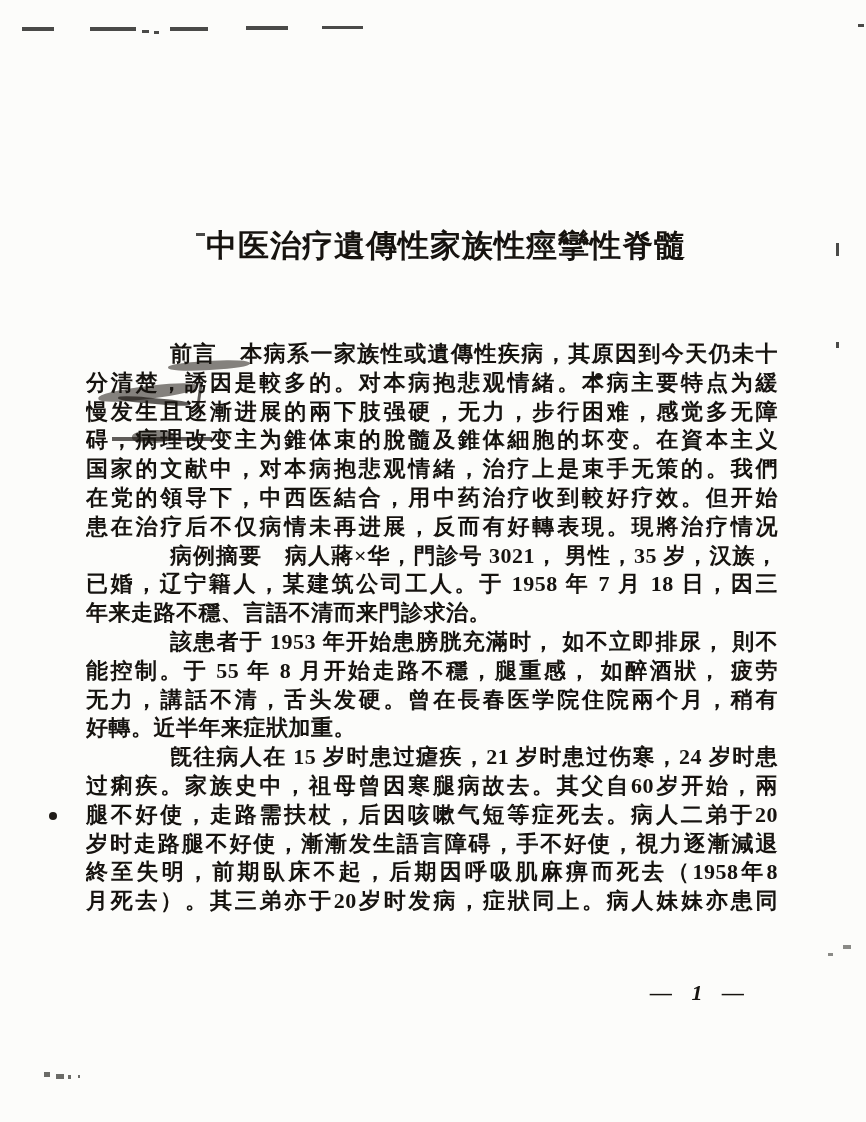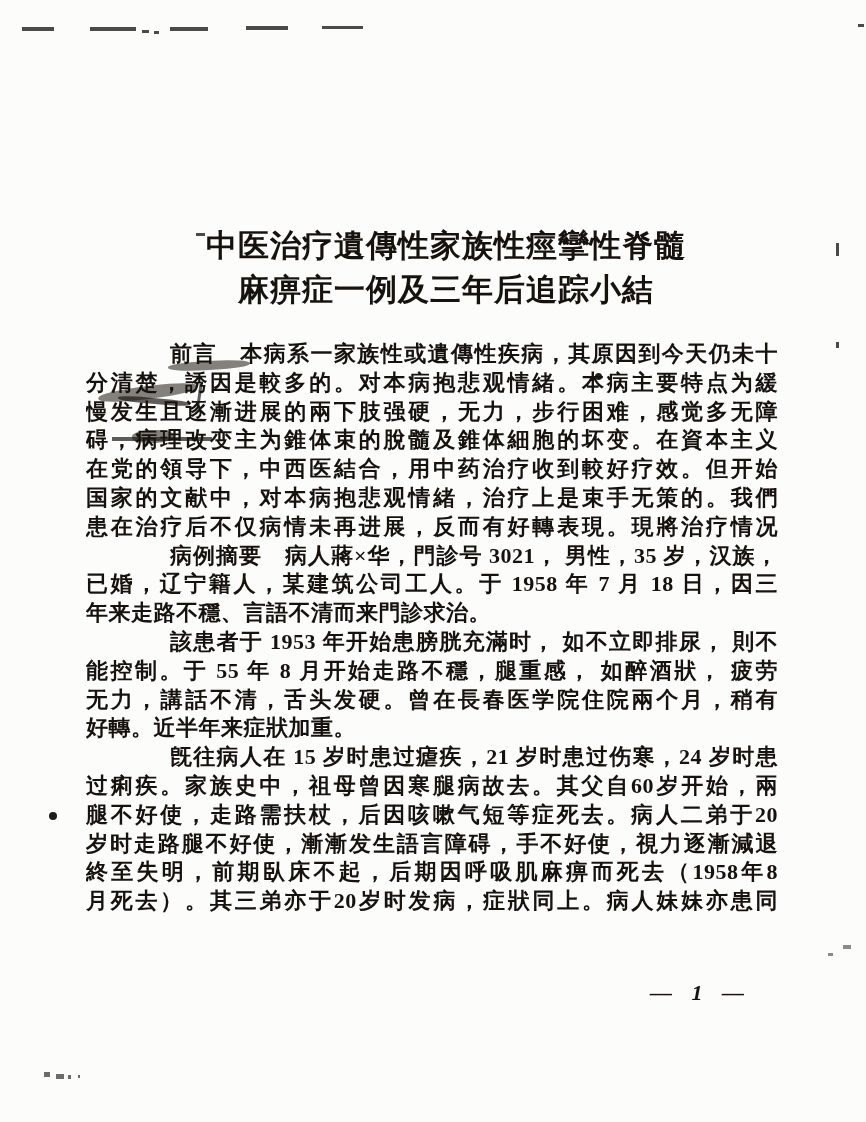--- a/index.html
+++ b/index.html
@@ -65,30 +65,29 @@
   <div class="smudge" style="left:168px;top:361px;width:82px;height:9px;transform:rotate(-3deg);"></div>
   <div class="smudge" style="left:98px;top:386px;width:100px;height:13px;transform:rotate(-7deg);"></div>
   <div class="stroke" style="left:118px;top:398px;width:72px;height:6px;transform:rotate(5deg);border-radius:40%;"></div>
   <div class="stroke" style="left:198px;top:384px;width:3px;height:22px;transform:rotate(8deg);"></div>
   <div class="stroke" style="left:112px;top:437px;width:100px;height:4px;"></div>
   <div class="smudge" style="left:132px;top:430px;width:42px;height:13px;transform:rotate(-2deg);"></div>
   <div class="dot" style="left:595px;top:373px;width:7px;height:7px;"></div>
 
   <div class="title-block">
     <div>中医治疗遺傳性家族性痙攣性脊髓</div>
-    <div>麻痹症一例及三年后追踪小結</div>
   </div>
 
   <div class="body-block" id="body-block">
       <div class="line indent"><span class="lead">前言</span>　本病系一家族性或遺傳性疾病，其原因到今天仍未十</div>
       <div class="line">分清楚，誘因是較多的。对本病抱悲观情緒。本病主要特点为緩</div>
       <div class="line">慢发生且逐漸进展的兩下肢强硬，无力，步行困难，感觉多无障</div>
       <div class="line">碍，病理改变主为錐体束的脫髓及錐体細胞的坏变。在資本主义</div>
+      <div class="line">国家的文献中，对本病抱悲观情緒，治疗上是束手无策的。我們</div>
       <div class="line">在党的領导下，中西医結合，用中药治疗收到較好疗效。但开始</div>
-      <div class="line">国家的文献中，对本病抱悲观情緒，治疗上是束手无策的。我們</div>
       <div class="line">患在治疗后不仅病情未再进展，反而有好轉表現。現將治疗情况</div>
       <div class="line indent"><span class="lead">病例摘要</span>　病人蔣×华，門診号 3021， 男性，35 岁，汉族，</div>
       <div class="line">已婚，辽宁籍人，某建筑公司工人。于 1958 年 7 月 18 日，因三</div>
       <div class="line short">年来走路不穩、言語不清而来門診求治。</div>
       <div class="line indent">該患者于 1953 年开始患膀胱充滿时， 如不立即排尿， 則不</div>
       <div class="line">能控制。于 55 年 8 月开始走路不穩，腿重感， 如醉酒狀， 疲劳</div>
       <div class="line">无力，講話不清，舌头发硬。曾在長春医学院住院兩个月，稍有</div>
       <div class="line short">好轉。近半年来症狀加重。</div>
       <div class="line indent">旣往病人在 15 岁时患过瘧疾，21 岁时患过伤寒，24 岁时患</div>
       <div class="line">过痢疾。家族史中，祖母曾因寒腿病故去。其父自60岁开始，兩</div>

